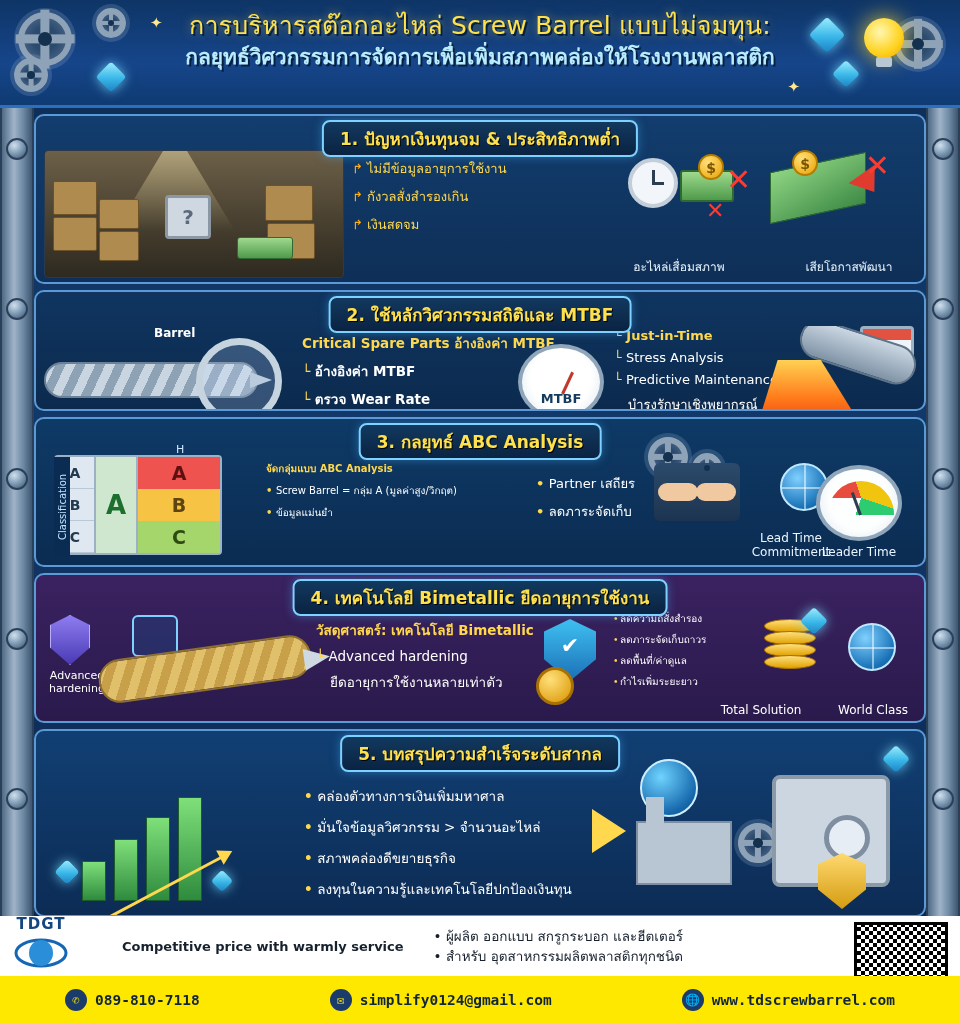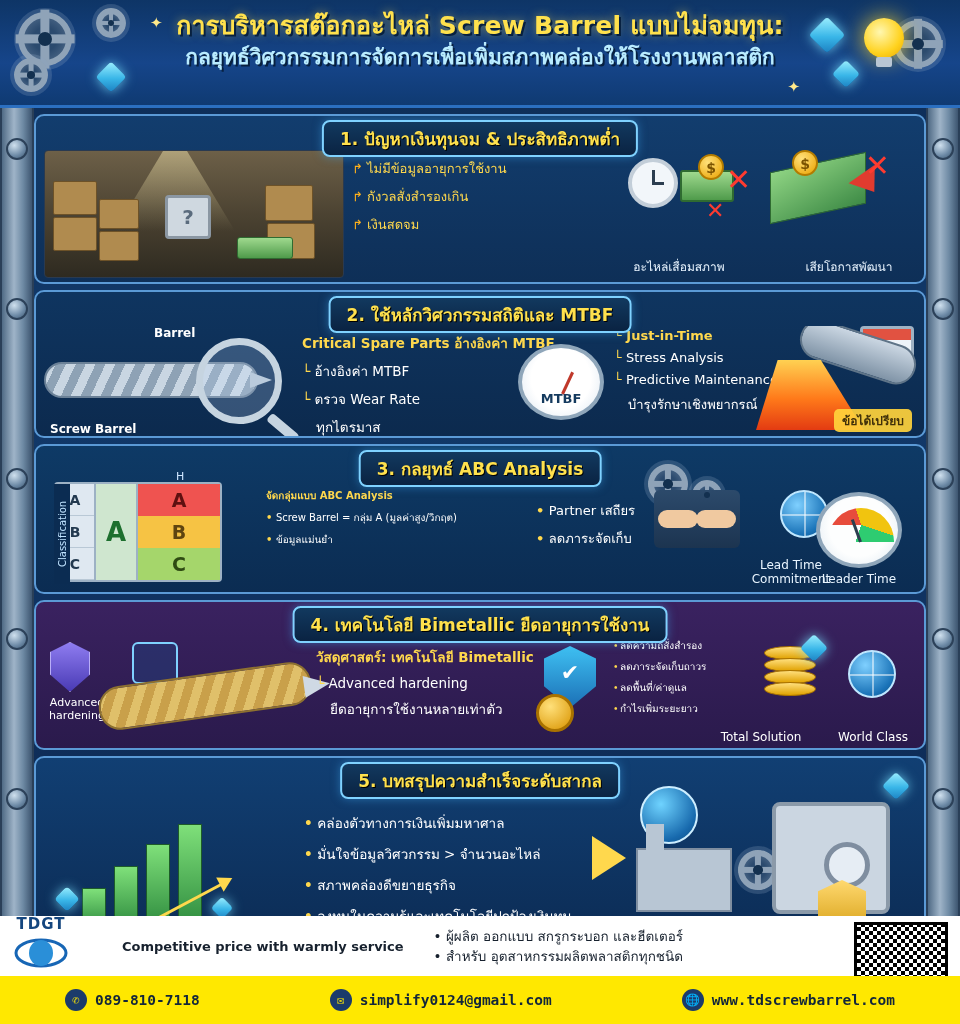--- a/index.html
+++ b/index.html
@@ -21,21 +21,21 @@
     height: 108px;
     background: linear-gradient(180deg,#0e3566 0%,#16458a 60%,#0f3a72 100%);
     border-bottom: 3px solid #2b6fc0;
     overflow: hidden;
   }
   .header .title-wrap {
     position: absolute; left: 0; right: 0; top: 10px;
     text-align: center;
   }
   .title-main {
-    font-size: 25px; font-weight: bold; color: #ffe14d;
+    font-size: 25px; font-weight: normal; color: #ffe14d;
     text-shadow: 2px 2px 0 #07203f, 0 0 10px rgba(255,225,77,.5);
     letter-spacing: .2px; line-height: 1.25;
   }
   .title-sub {
     font-size: 21px; font-weight: bold; color: #b9ecff;
     text-shadow: 2px 2px 0 #07203f; line-height: 1.3; margin-top: 3px;
   }
   .gear {
     position: absolute; border-radius: 50%;
     border: 6px solid #8fa3b8; background: radial-gradient(circle,#2b4a6e 40%,#55708f 100%);
@@ -146,35 +146,35 @@
   .coin { position:absolute; width:26px; height:26px; border-radius:50%;
     background:radial-gradient(circle at 35% 30%,#ffe07a,#e9a200); border:2px solid #b37b00;
     color:#7a5200; font-weight:bold; font-size:14px; text-align:center; line-height:24px;}
   .redarrow { position:absolute; right:30px; top:20px; width:0; height:0;
     border-left:16px solid transparent; border-right:16px solid transparent; border-top:22px solid #e13b2f;
     transform:rotate(-35deg);}
   .graphdown { position:absolute; right:48px; top:10px; width:96px; height:52px;
     background:linear-gradient(160deg,#8fd483,#3e8b46); transform:skewY(-12deg); border:1px solid #2f6b31;}
 
   
-  .s2 { height:148px; background:linear-gradient(180deg,#0f3560,#0c2a4e); }
+  .s2 { height:121px; background:linear-gradient(180deg,#0f3560,#0c2a4e); }
   .screwbox { position:absolute; left:8px; top:36px; width:250px; height:104px; }
   .screw { position:absolute; left:0; top:34px; width:214px; height:36px; border-radius:18px;
     background:repeating-linear-gradient(115deg,#c9d6e2 0 9px,#8ea2b5 9px 18px);
     border:2px solid #6b8197;}
   .screw-tip { position:absolute; left:206px; top:44px; width:0;height:0;
     border-top:8px solid transparent;border-bottom:8px solid transparent;border-left:22px solid #b6c6d4;}
   .barrel-lbl, .screw-lbl { position:absolute; color:#fff; font-size:12px; font-weight:bold; }
   .magnifier { position:absolute; left:152px; top:10px; width:86px; height:86px; border-radius:50%;
     border:7px solid #c6d4e0; background:rgba(200,225,255,.22);}
   .magnifier::after{content:""; position:absolute; right:-26px; bottom:-16px; width:36px; height:10px;
     background:#c6d4e0; transform:rotate(40deg); border-radius:4px;}
   .s2 .txt { position:absolute; left:266px; top:40px; color:#ffffff; font-size:13.5px; }
   .s2 .txt .hl { color:#ffd84d; font-weight:bold; }
-  .s2 .txt div { margin-bottom:6px; white-space:nowrap; }
+  .s2 .txt div { margin-bottom:6px; white-space:nowrap;font-weight:bold; }
   .s2 .mid { position:absolute; left:482px; top:52px; width:86px; height:78px; }
   .gauge { position:absolute; left:0; top:0; width:86px; height:76px; border-radius:50%;
     background:radial-gradient(circle at 50% 45%,#ffffff 55%,#dbe6f0 100%); border:4px solid #8fa6ba;}
   .gauge .lbl { position:absolute; left:0; right:0; bottom:10px; text-align:center;
     font-weight:bold; color:#143a5e; font-size:13px;}
   .gauge .needle { position:absolute; left:50%; top:22px; width:3px; height:24px; background:#c0392b;
     transform-origin:bottom center; transform:rotate(25deg);}
   .s2 .right-txt { position:absolute; left:578px; top:36px; color:#ffffff; font-size:13px; }
   .s2 .right-txt div { margin-bottom:7px; white-space:nowrap;}
   .s2 .right-txt .hl { color:#ffd84d; font-weight:bold;}

